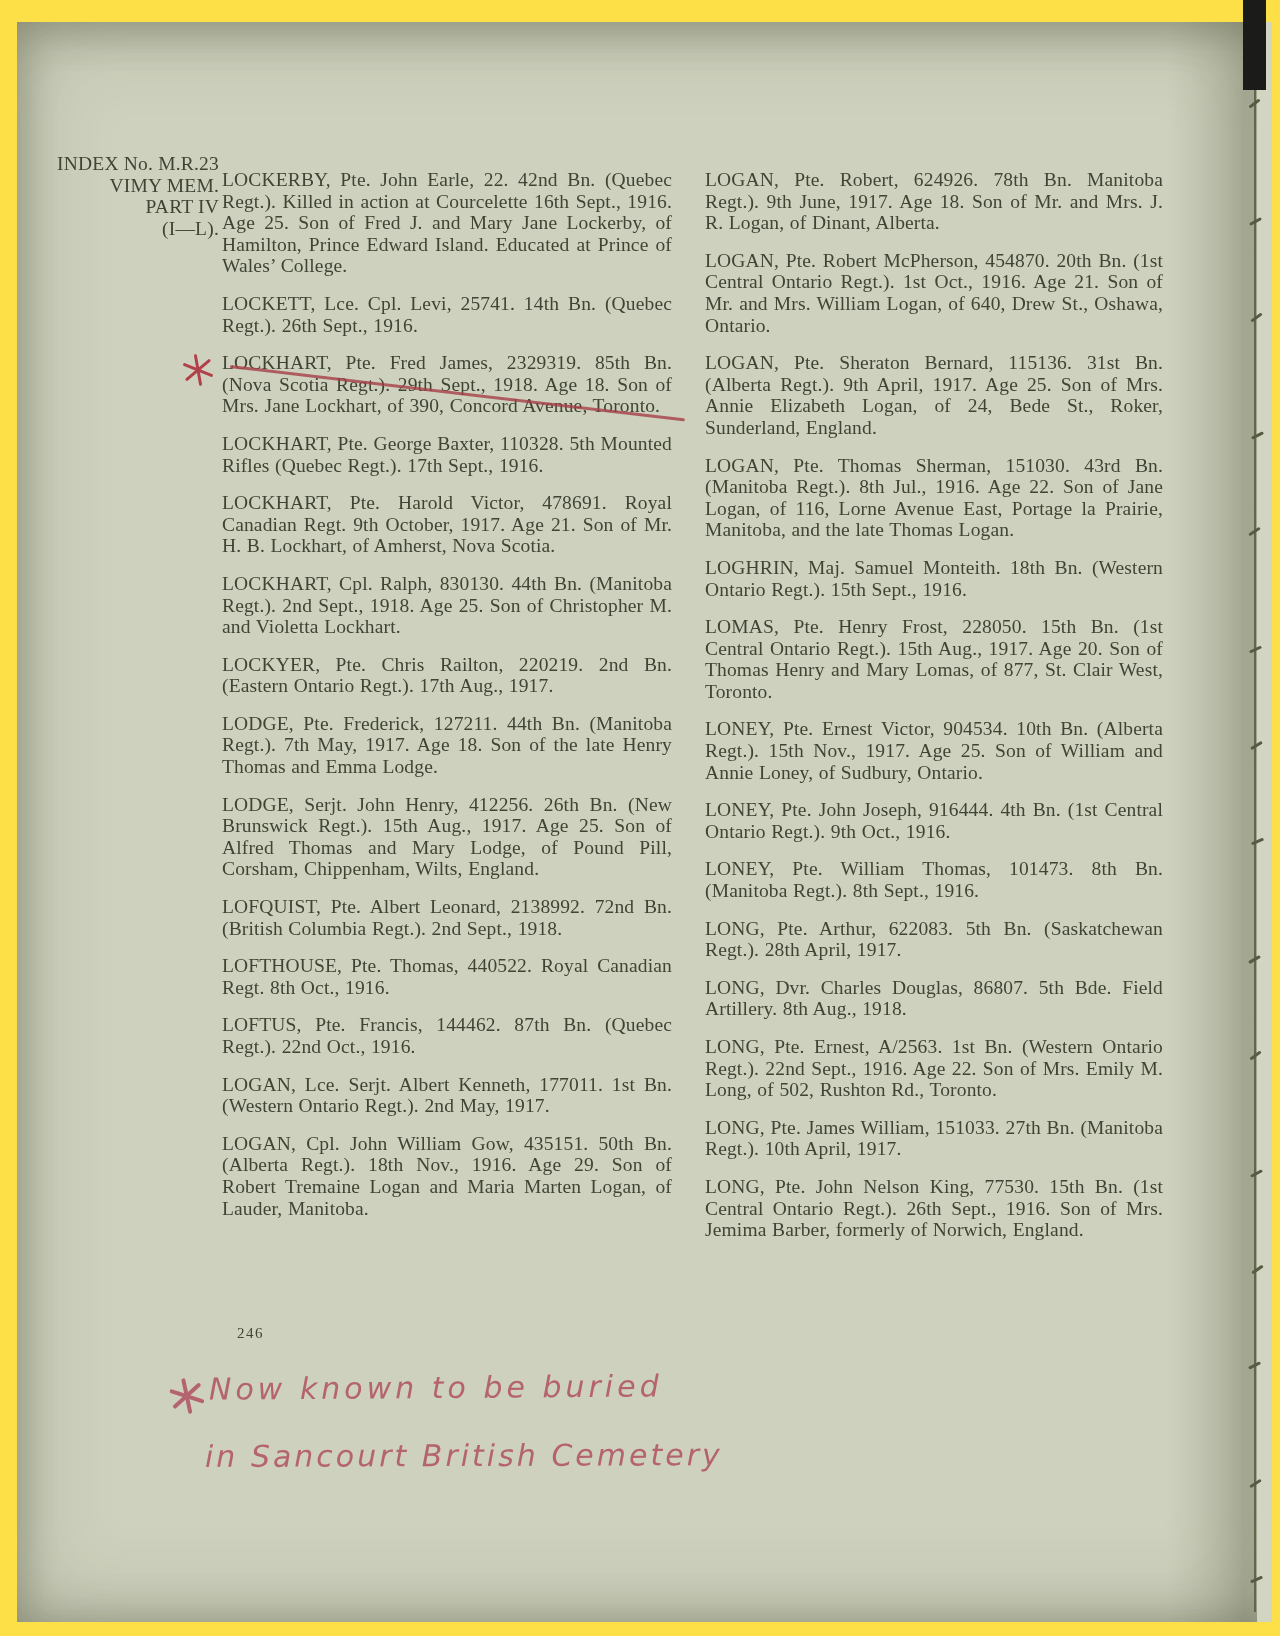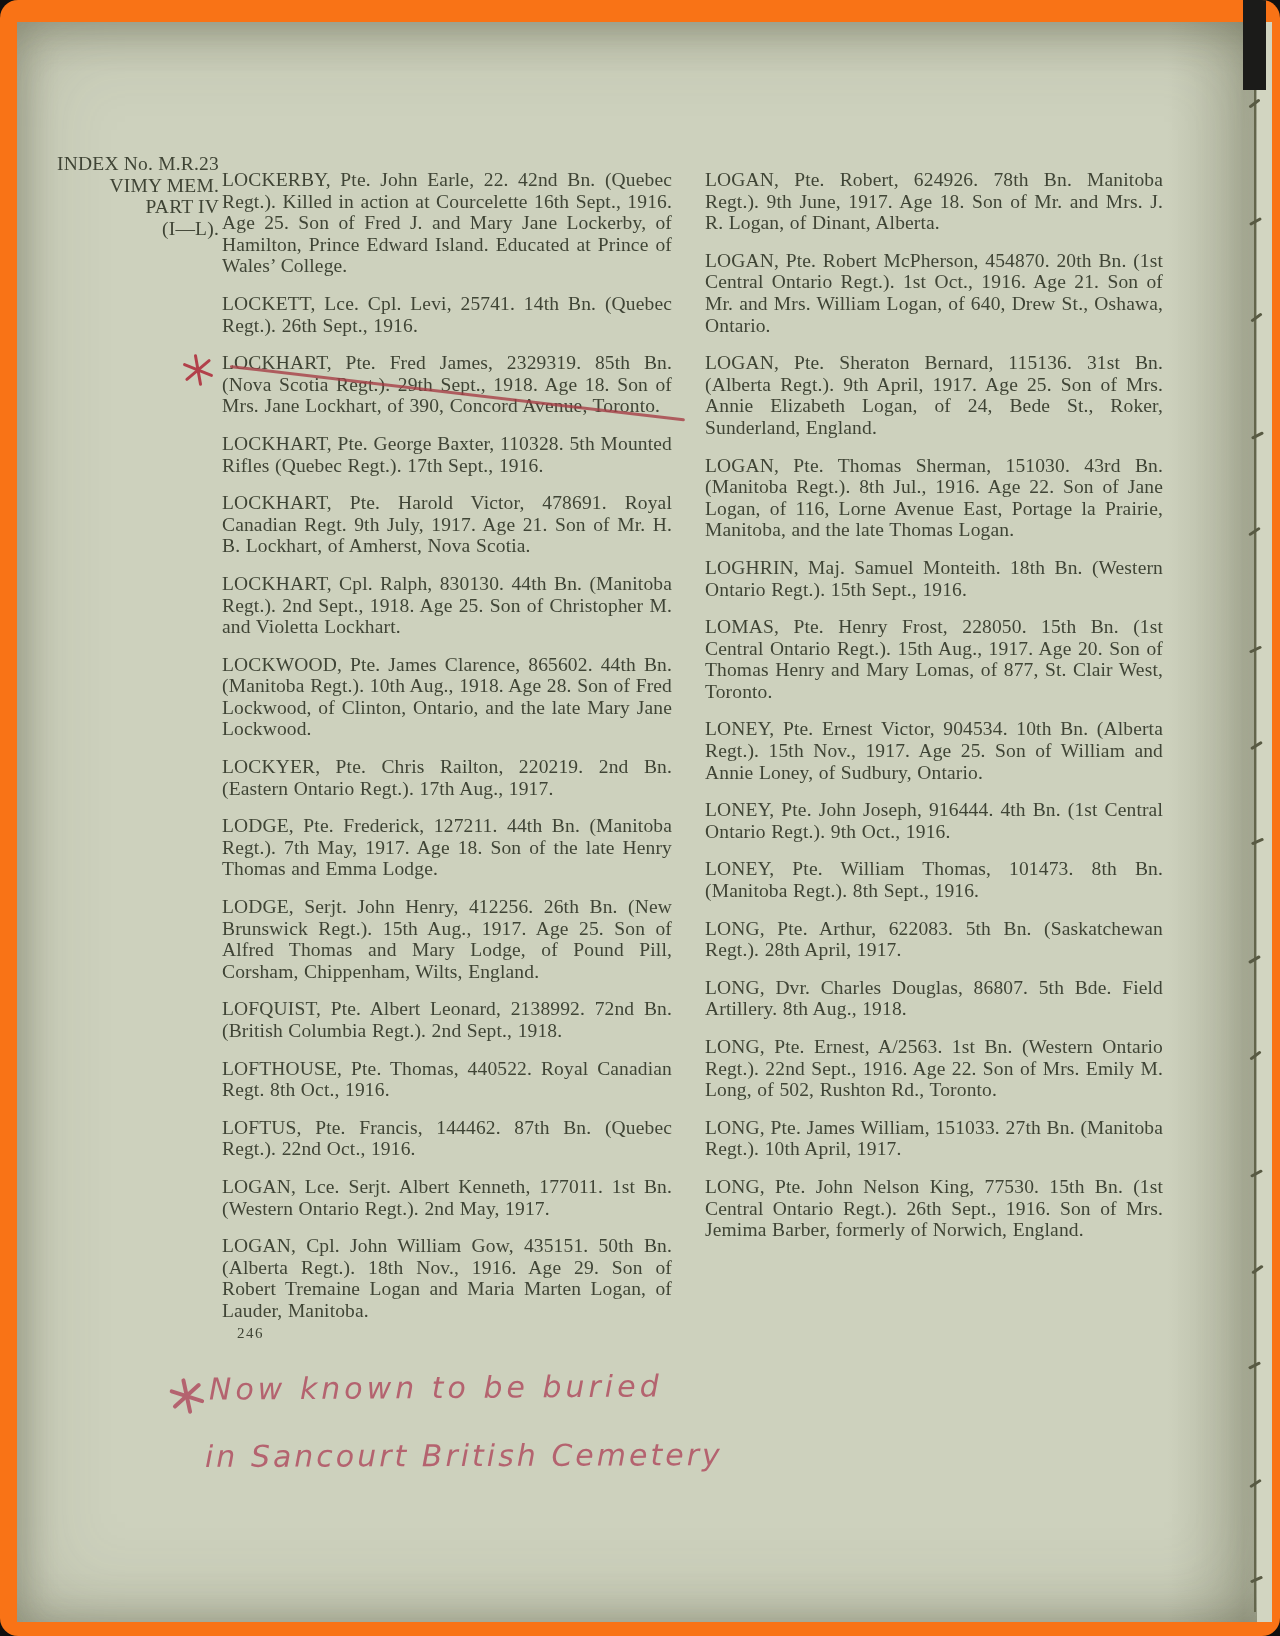--- a/index.html
+++ b/index.html
@@ -1,20 +1,19 @@
 <!DOCTYPE html>
 <html><head>
 <meta charset="utf-8">
 <style>
   html,body{margin:0;padding:0;background:#101010;}
   .scan{
     position:relative;width:1280px;height:1636px;overflow:hidden;
-    background:#f97316;
+    background:#fde047;
     font-family:"Liberation Serif","DejaVu Serif",serif;
-    border-radius:18px;
   }
   .page{
     position:absolute;left:17px;top:22px;width:1255px;height:1600px;
     background:#cdd1bd;
     box-shadow:
       inset 0 0 90px rgba(72,74,50,.26),
       inset -28px 0 50px rgba(72,74,50,.20),
       inset 14px 0 30px rgba(72,74,50,.14),
       inset 0 18px 35px rgba(72,74,50,.12);
     color:#3f4435;
@@ -104,23 +103,22 @@
 
     <div class="col col-left" id="col-left">
         <p>LOCKERBY, Pte. John Earle, 22. 42nd Bn. (Quebec Regt.). Killed in action at Courcelette 16th Sept., 1916. Age 25. Son of Fred J. and Mary Jane Lockerby, of Hamilton, Prince Edward Island. Educated at Prince of Wales’ College.</p>
         <p>LOCKETT, Lce. Cpl. Levi, 25741. 14th Bn. (Quebec Regt.). 26th Sept., 1916.</p>
         <p>LOCKHART, Pte. Fred James, 2329319. 85th Bn. (Nova Scotia Regt.). 29th Sept., 1918. Age 18. Son of Mrs. Jane Lockhart, of 390, Concord Avenue, Toronto.<span class="hand-star entry-star">
             <i style="--a: 22deg;"></i>
             <i style="--a: 80deg;"></i>
             <i style="--a: 140deg;"></i>
           </span><span class="strike-line"></span></p>
         <p>LOCKHART, Pte. George Baxter, 110328. 5th Mounted Rifles (Quebec Regt.). 17th Sept., 1916.</p>
-        <p>LOCKHART, Pte. Harold Victor, 478691. Royal Canadian Regt. 9th July, 1917. Age 21. Son of Mr. H. B. Lockhart, of Amherst, Nova Scotia.</p>
+        <p>LOCKHART, Pte. Harold Victor, 478691. Royal Canadian Regt. 9th October, 1917. Age 21. Son of Mr. H. B. Lockhart, of Amherst, Nova Scotia.</p>
         <p>LOCKHART, Cpl. Ralph, 830130. 44th Bn. (Manitoba Regt.). 2nd Sept., 1918. Age 25. Son of Christopher M. and Violetta Lockhart.</p>
-        <p>LOCKWOOD, Pte. James Clarence, 865602. 44th Bn. (Manitoba Regt.). 10th Aug., 1918. Age 28. Son of Fred Lockwood, of Clinton, Ontario, and the late Mary Jane Lockwood.</p>
         <p>LOCKYER, Pte. Chris Railton, 220219. 2nd Bn. (Eastern Ontario Regt.). 17th Aug., 1917.</p>
         <p>LODGE, Pte. Frederick, 127211. 44th Bn. (Manitoba Regt.). 7th May, 1917. Age 18. Son of the late Henry Thomas and Emma Lodge.</p>
         <p>LODGE, Serjt. John Henry, 412256. 26th Bn. (New Brunswick Regt.). 15th Aug., 1917. Age 25. Son of Alfred Thomas and Mary Lodge, of Pound Pill, Corsham, Chippenham, Wilts, England.</p>
         <p>LOFQUIST, Pte. Albert Leonard, 2138992. 72nd Bn. (British Columbia Regt.). 2nd Sept., 1918.</p>
         <p>LOFTHOUSE, Pte. Thomas, 440522. Royal Canadian Regt. 8th Oct., 1916.</p>
         <p>LOFTUS, Pte. Francis, 144462. 87th Bn. (Quebec Regt.). 22nd Oct., 1916.</p>
         <p>LOGAN, Lce. Serjt. Albert Kenneth, 177011. 1st Bn. (Western Ontario Regt.). 2nd May, 1917.</p>
         <p>LOGAN, Cpl. John William Gow, 435151. 50th Bn. (Alberta Regt.). 18th Nov., 1916. Age 29. Son of Robert Tremaine Logan and Maria Marten Logan, of Lauder, Manitoba.</p>
       </div>
     <div class="col col-right" id="col-right">

